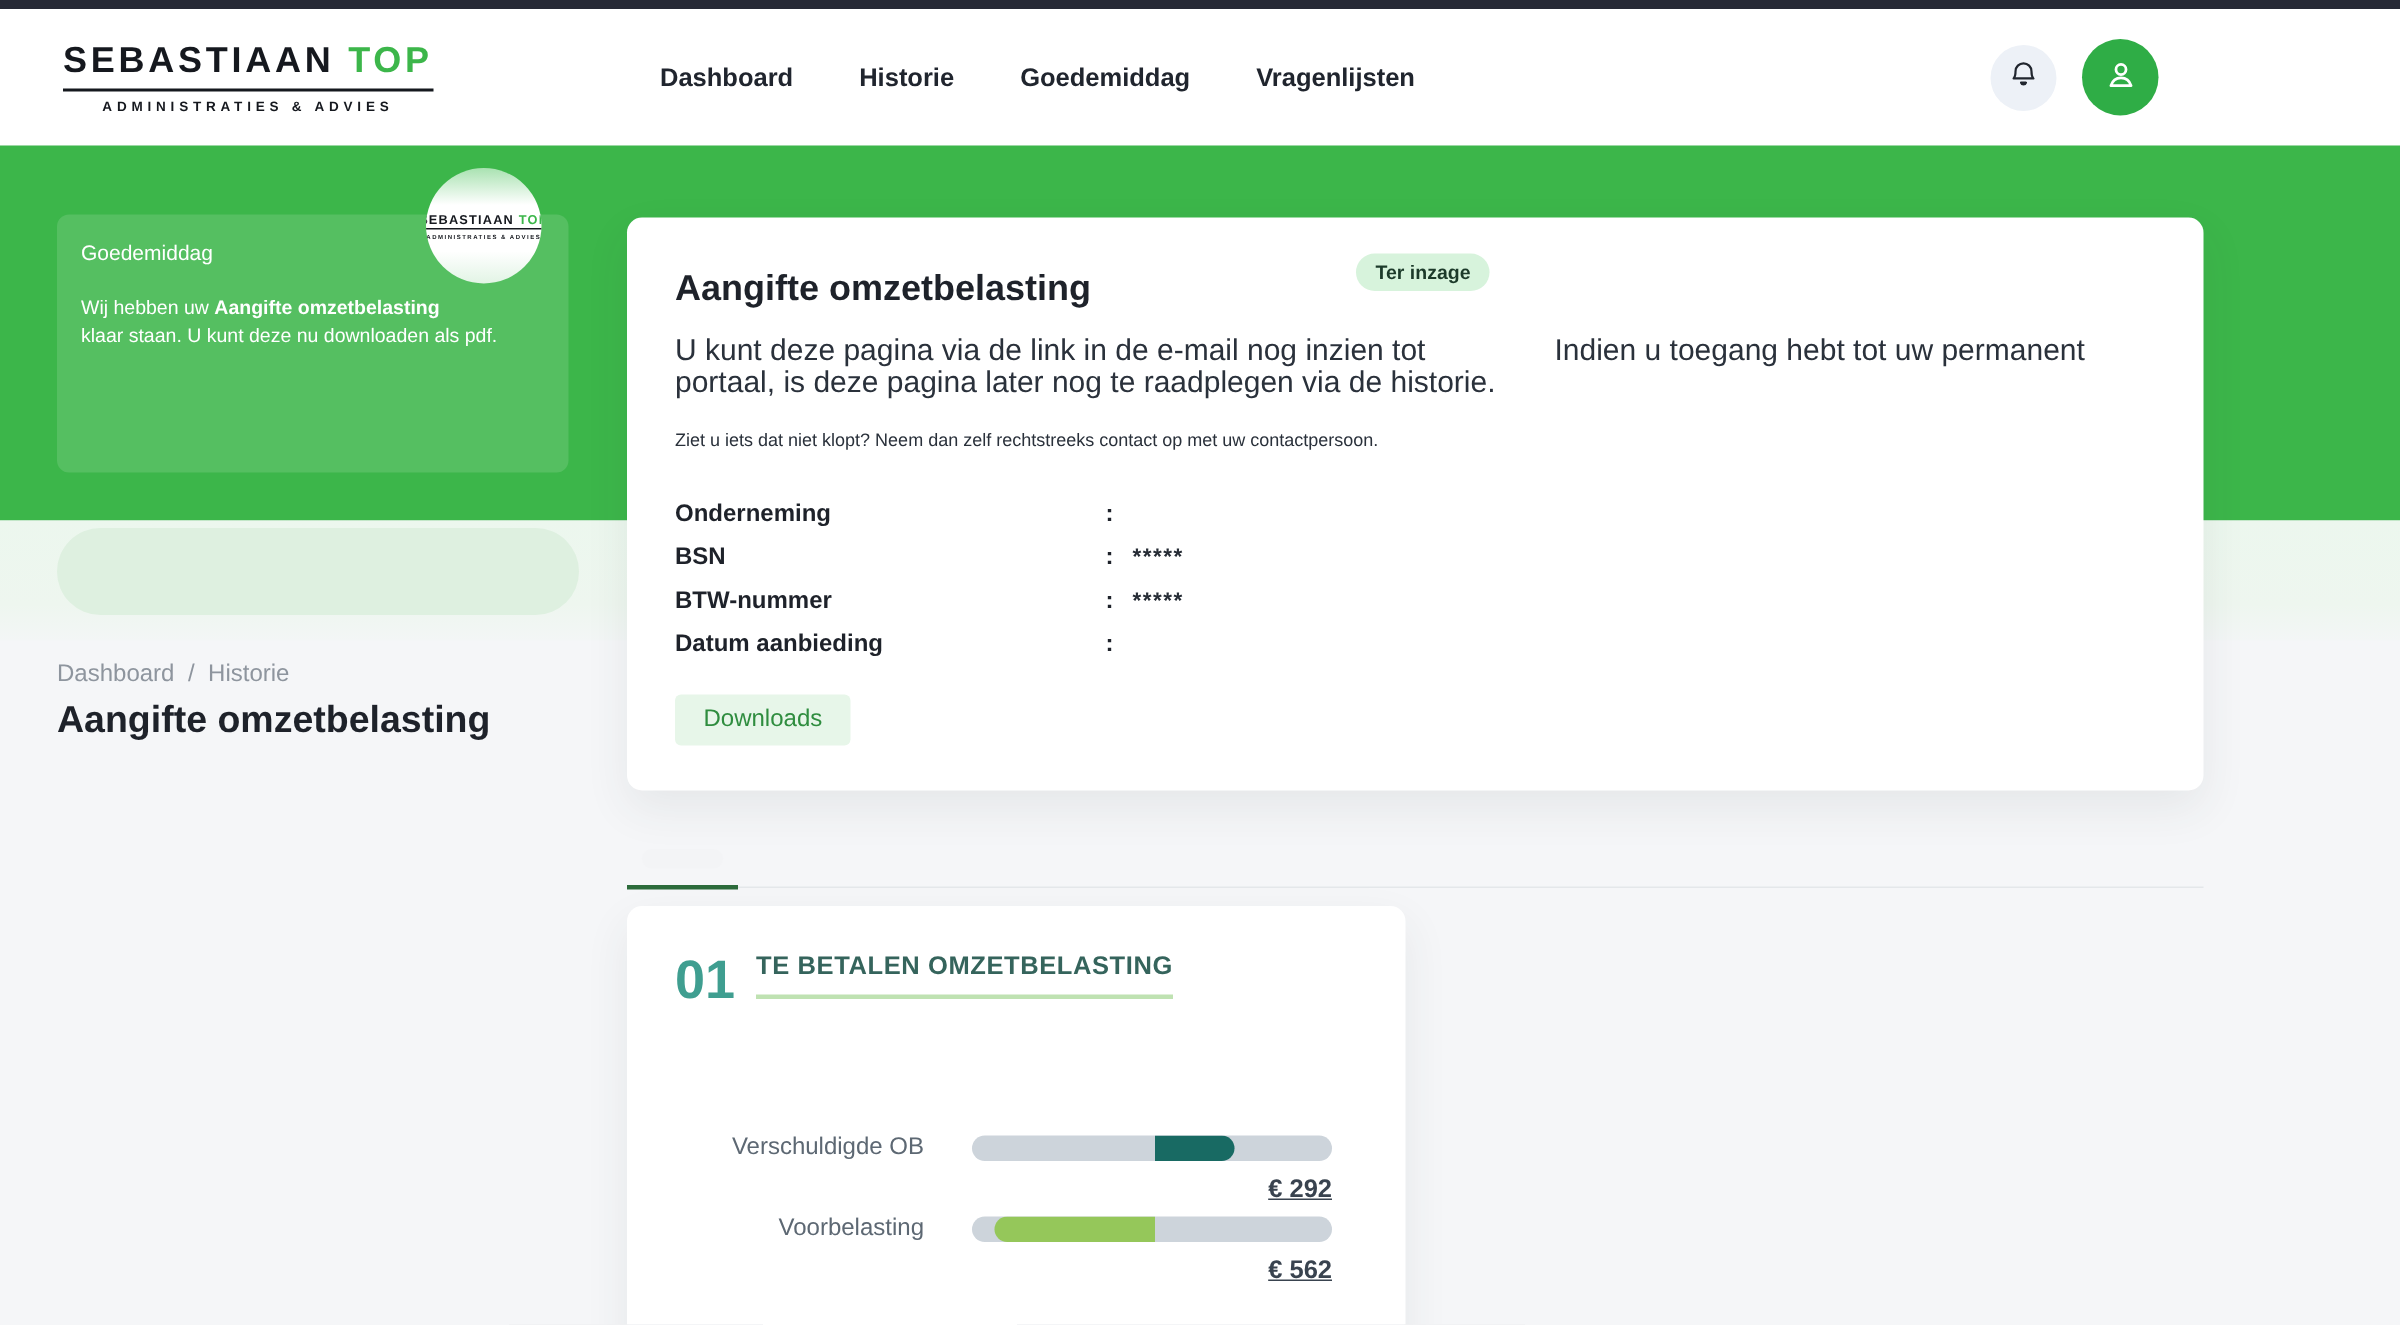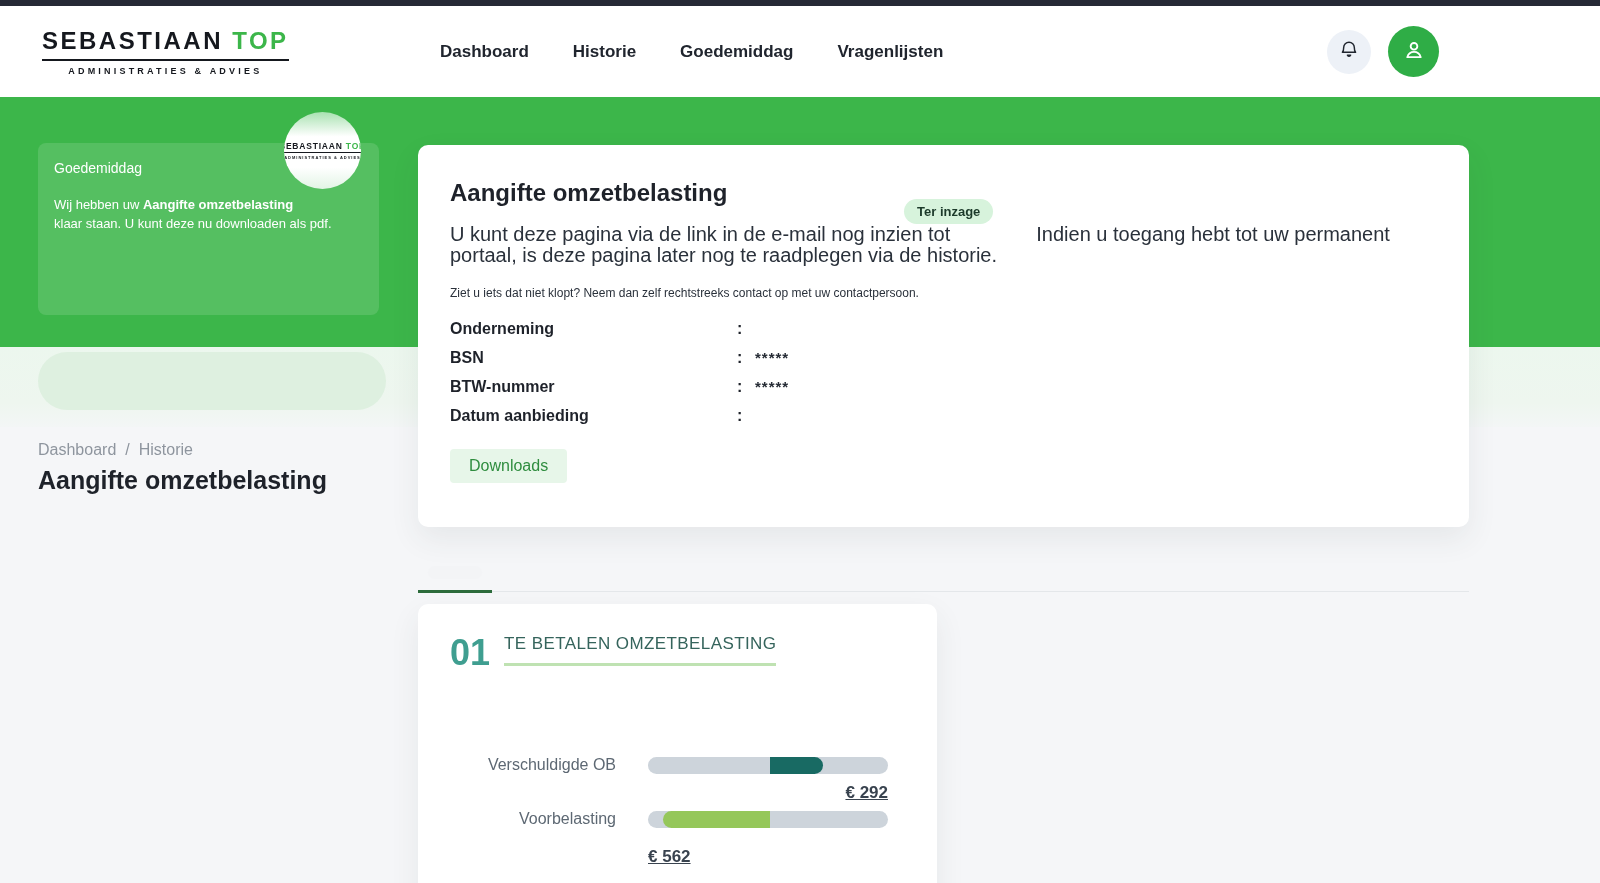--- a/index.html
+++ b/index.html
@@ -38,54 +38,54 @@
 
   
   .breadcrumb { position: absolute; left: 38px; top: 441px; font-size: 16px; color: #8e959e; display: flex; gap: 9px; }
   .crumb { cursor: pointer; }
   .page-title { position: absolute; left: 38px; top: 466px; font-size: 25px; font-weight: 700; color: #1e222a; margin: 0; }
 
   
   .detail-card { position: absolute; left: 418px; top: 145px; width: 1051px; height: 382px; background: #ffffff; border-radius: 10px;
     box-shadow: 0 12px 30px rgba(50,70,60,0.08); padding: 34px 32px; }
   .detail-title { font-size: 24px; font-weight: 700; color: #1e222a; margin: 0; display: inline-block; }
-  .status-badge { position: absolute; left: 486px; top: 54px; background: #d7f3dc; color: #1c3a2a; font-size: 13px; font-weight: 700; padding: 5px 13px; border-radius: 13px; }
+  .status-badge { position: absolute; left: 486px; top: 24px; background: #d7f3dc; color: #1c3a2a; font-size: 13px; font-weight: 700; padding: 5px 13px; border-radius: 13px; }
   .detail-intro { margin: 17px 0 0 0; font-size: 20px; color: #2a313b; line-height: 21px; max-width: 987px; }
   .redacted-date { display: inline-block; width: 78px; height: 10px; margin: 0 4px; }
   .contact-note { margin: 17px 0 0 0; font-size: 12px; color: #2a313b; line-height: 21px; }
-  .fields { margin-top: 10px; }
+  .fields { margin-top: 24px; }
   .field-row { display: grid; grid-template-columns: 287px 18px auto; align-items: center; height: 29px; }
   .field-label { font-size: 16px; font-weight: 700; color: #1e222a; }
   .field-colon { font-size: 16px; font-weight: 700; color: #1e222a; }
   .field-value { font-size: 15px; font-weight: 700; color: #262c35; letter-spacing: 1px; }
   .downloads-btn { margin-top: 19px; display: inline-block; background: #e7f6e9; color: #2f8d3f; font-size: 16px; padding: 8px 19px; border: none; border-radius: 4px; cursor: pointer; font-family: inherit; }
 
   
   .tabs-row { position: absolute; left: 418px; top: 556px; width: 1051px; height: 36px; border-bottom: 1px solid #e4e7ea; }
   .tab-active { position: absolute; left: 0; top: 0; width: 74px; height: 37px; border-bottom: 3px solid #2c6b3b; cursor: pointer; }
   .tab-blur { position: absolute; left: 10px; top: 10px; width: 54px; height: 13px; border-radius: 7px; background: #f3f4f6; }
 
   
   .chart-card { position: absolute; left: 418px; top: 604px; width: 519px; height: 330px; background: #ffffff; border-radius: 10px;
     box-shadow: 0 12px 30px rgba(50,70,60,0.08); padding: 30px 32px; }
   .chart-header { display: flex; }
   .section-number { font-size: 36px; font-weight: 700; color: #3f9e90; line-height: 38px; }
   .section-title-box { margin-left: 14px; margin-bottom: 6px; padding-bottom: 7px; border-bottom: 3px solid #bfe2b2; }
-  .section-title { font-size: 17px; font-weight: 400; color: #35645c; letter-spacing: 0.4px; }
+  .section-title { font-size: 17px; font-weight: 700; color: #35645c; letter-spacing: 0.4px; }
   .chart-rows { margin-top: 84px; }
   .bar-row { display: grid; grid-template-columns: 166px 240px; column-gap: 32px; align-items: center; }
   .bar-label { font-size: 16px; color: #5d6873; text-align: right; white-space: nowrap; }
   .bar-track { position: relative; height: 17px; border-radius: 9px; background: #cdd4db; overflow: hidden; }
   .bar-seg { position: absolute; top: 0; height: 100%; }
   .seg-teal { background: #186a63; border-radius: 0 9px 9px 0; }
   .seg-green { background: #95c75a; border-radius: 9px 0 0 9px; }
   .value-row { display: grid; grid-template-columns: 166px 240px; column-gap: 32px; }
   .bar-value { font-size: 17px; font-weight: 700; color: #39434f; grid-column: 2; line-height: 20px; text-decoration: underline; }
   .value-right { text-align: right; margin: 9px 0 7px 0; }
-  .value-left { text-align: left; margin-top: 19px; }
+  .value-left { text-align: right; margin-top: 9px; }
 </style>
 </head>
 <body>
 
 <div class="page">
 
   <div class="topbar-strip"></div>
 
   <header class="header">
     <div class="logo">

